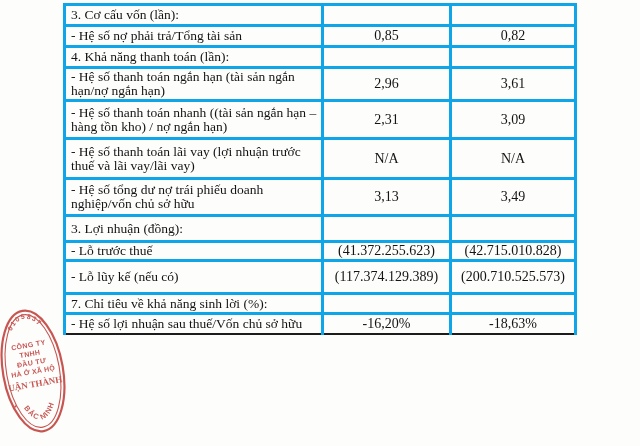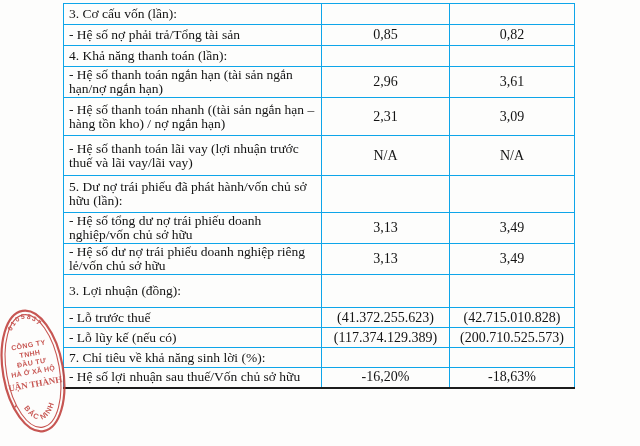--- a/index.html
+++ b/index.html
@@ -17,21 +17,21 @@
   #ratio-table{
     position:absolute;
     left:63px;top:3px;
     width:511px;
     border-collapse:collapse;
     table-layout:fixed;
     font-size:13.5px;
     line-height:14px;
   }
   #ratio-table td{
-    border:1px solid #0ea5e9;
+    border:3px solid #0ea5e9;
     vertical-align:middle;
     padding:1px 4px 1px 5px;
     overflow:hidden;
   }
   #ratio-table td.val{
     text-align:center;
     font-size:14px;
     padding:1px 2px;
   }
   #ratio-table col.c-label{width:258px;}
@@ -103,31 +103,21 @@
           <td class="label">- Hệ số thanh toán nhanh ((tài sản ngắn hạn – hàng tồn kho) / nợ ngắn hạn)</td>
           <td class="val">2,31</td>
           <td class="val">3,09</td>
         </tr>
         <tr>
           <td class="label">- Hệ số thanh toán lãi vay (lợi nhuận trước thuế và lãi vay/lãi vay)</td>
           <td class="val">N/A</td>
           <td class="val">N/A</td>
         </tr>
         <tr>
-          <td class="label">5. Dư nợ trái phiếu đã phát hành/vốn chủ sở hữu (lần):</td>
-          <td class="val"></td>
-          <td class="val"></td>
-        </tr>
-        <tr>
           <td class="label">- Hệ số tổng dư nợ trái phiếu doanh nghiệp/vốn chủ sở hữu</td>
-          <td class="val">3,13</td>
-          <td class="val">3,49</td>
-        </tr>
-        <tr>
-          <td class="label">- Hệ số dư nợ trái phiếu doanh nghiệp riêng lẻ/vốn chủ sở hữu</td>
           <td class="val">3,13</td>
           <td class="val">3,49</td>
         </tr>
         <tr>
           <td class="label">3. Lợi nhuận (đồng):</td>
           <td class="val"></td>
           <td class="val"></td>
         </tr>
         <tr>
           <td class="label">- Lỗ trước thuế</td>

